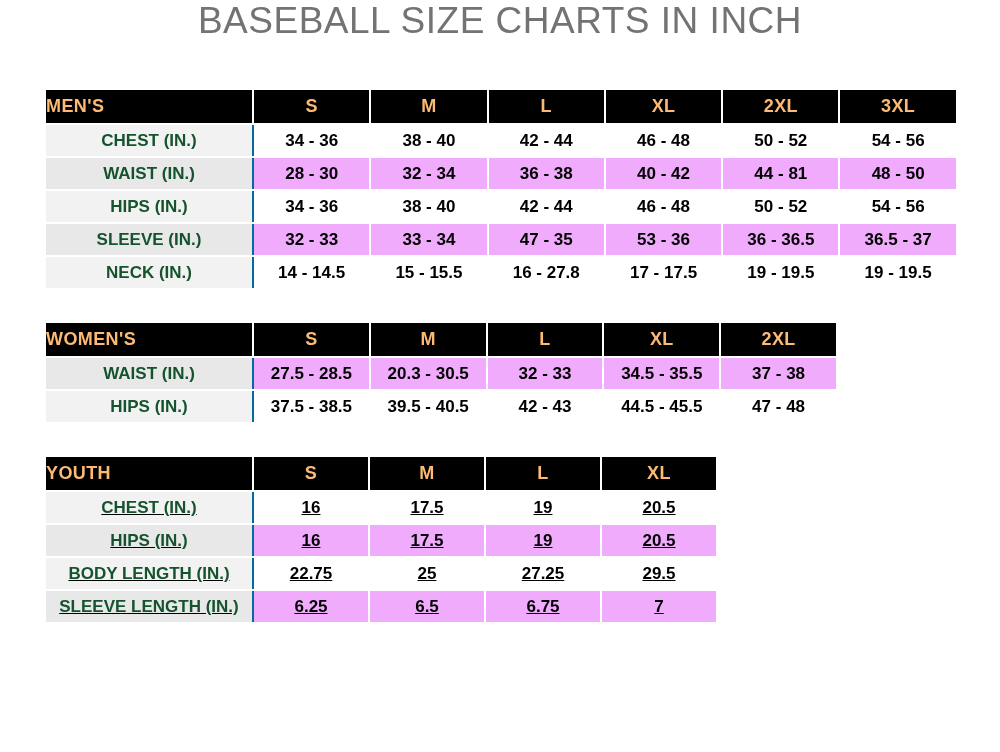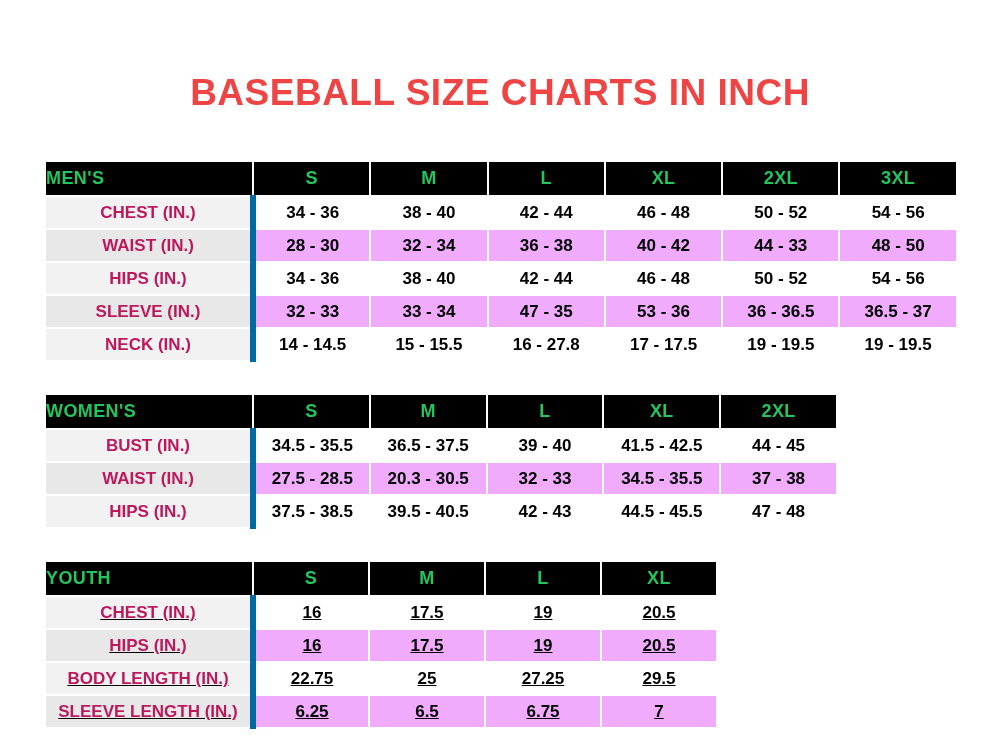--- a/index.html
+++ b/index.html
@@ -16,25 +16,24 @@
   }
   .page {
     position: relative;
     width: 1000px;
     height: 752px;
     box-sizing: border-box;
   }
   .title {
     text-align: center;
     font-size: 37px;
-    font-weight: bold;
+    font-weight: normal;
     letter-spacing: 0.5px;
     margin: 0;
-    padding-top: 72px;
-    color: #ef4444;
+    color: #737373;
   }
   .tables {
     padding: 0 44px;
     margin-top: 46px;
   }
   table {
     border-collapse: collapse;
     table-layout: fixed;
   }
   table.men {
@@ -51,33 +50,33 @@
     border: 2px solid #ffffff;
     height: 31px;
     font-size: 17px;
     font-weight: bold;
     text-align: center;
     padding: 0;
     white-space: nowrap;
   }
   thead th {
     background: #000000;
-    color: #22c55e;
+    color: #fdba74;
     height: 33px;
     font-size: 18px;
     letter-spacing: 0.4px;
   }
   thead th.rowlabel {
     text-align: left;
     padding-left: 0;
   }
   tbody td.rowlabel {
     background: #f2f2f2;
-    color: #be185d;
-    border-right: 6px solid #0369a1;
+    color: #14532d;
+    border-right: 2px solid #0369a1;
   }
   tbody tr.alt td {
     background: #f0abfc;
   }
   tbody tr td {
     background: #ffffff;
   }
   tbody tr.alt td.rowlabel {
     background: #e8e8e8;
   }
@@ -131,21 +130,21 @@
           <td>46 - 48</td>
           <td>50 - 52</td>
           <td>54 - 56</td>
         </tr>
         <tr class="alt">
           <td class="rowlabel">WAIST (IN.)</td>
           <td>28 - 30</td>
           <td>32 - 34</td>
           <td>36 - 38</td>
           <td>40 - 42</td>
-          <td>44 - 33</td>
+          <td>44 - 81</td>
           <td>48 - 50</td>
         </tr>
         <tr>
           <td class="rowlabel">HIPS (IN.)</td>
           <td>34 - 36</td>
           <td>38 - 40</td>
           <td>42 - 44</td>
           <td>46 - 48</td>
           <td>50 - 52</td>
           <td>54 - 56</td>
@@ -186,28 +185,20 @@
         <tr>
           <th class="rowlabel">WOMEN'S</th>
           <th>S</th>
           <th>M</th>
           <th>L</th>
           <th>XL</th>
           <th>2XL</th>
         </tr>
       </thead>
       <tbody>
-        <tr>
-          <td class="rowlabel">BUST (IN.)</td>
-          <td>34.5 - 35.5</td>
-          <td>36.5 - 37.5</td>
-          <td>39 - 40</td>
-          <td>41.5 - 42.5</td>
-          <td>44 - 45</td>
-        </tr>
         <tr class="alt">
           <td class="rowlabel">WAIST (IN.)</td>
           <td>27.5 - 28.5</td>
           <td>20.3 - 30.5</td>
           <td>32 - 33</td>
           <td>34.5 - 35.5</td>
           <td>37 - 38</td>
         </tr>
         <tr>
           <td class="rowlabel">HIPS (IN.)</td>

